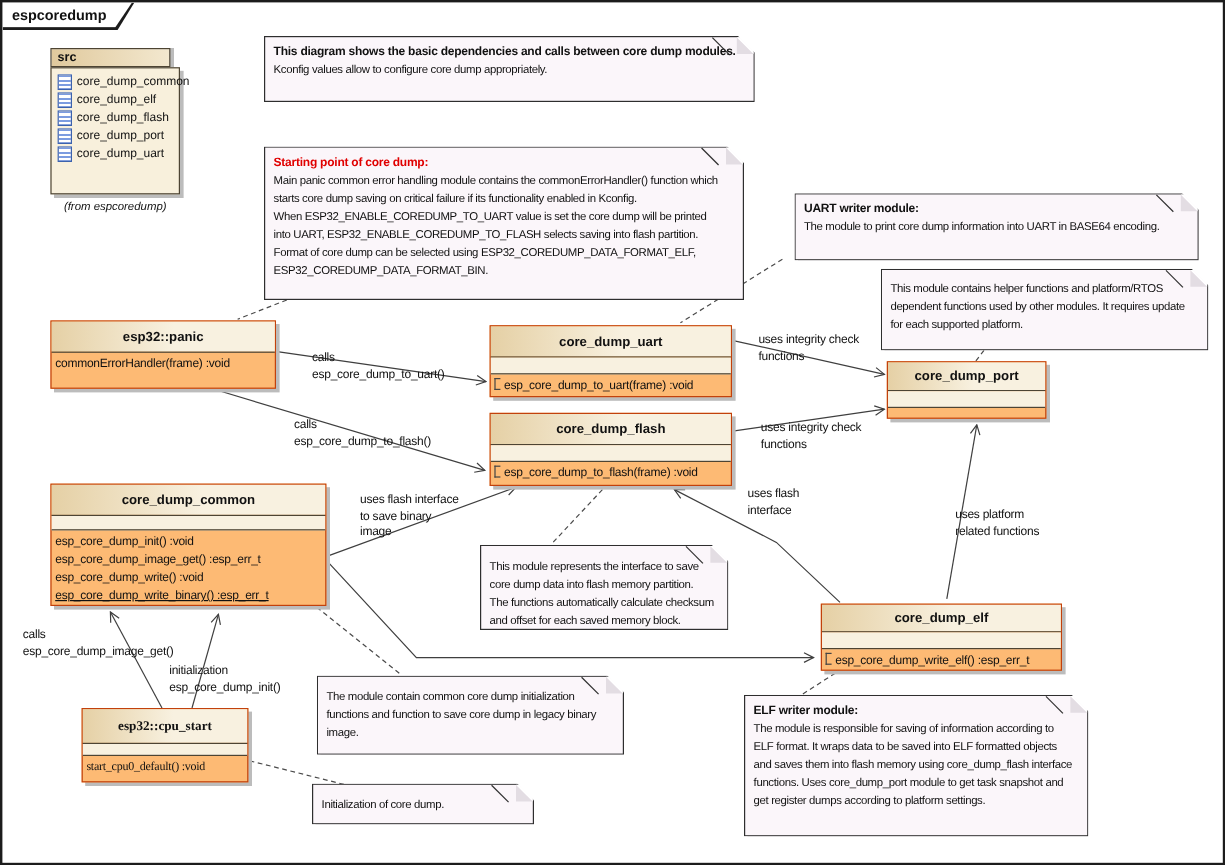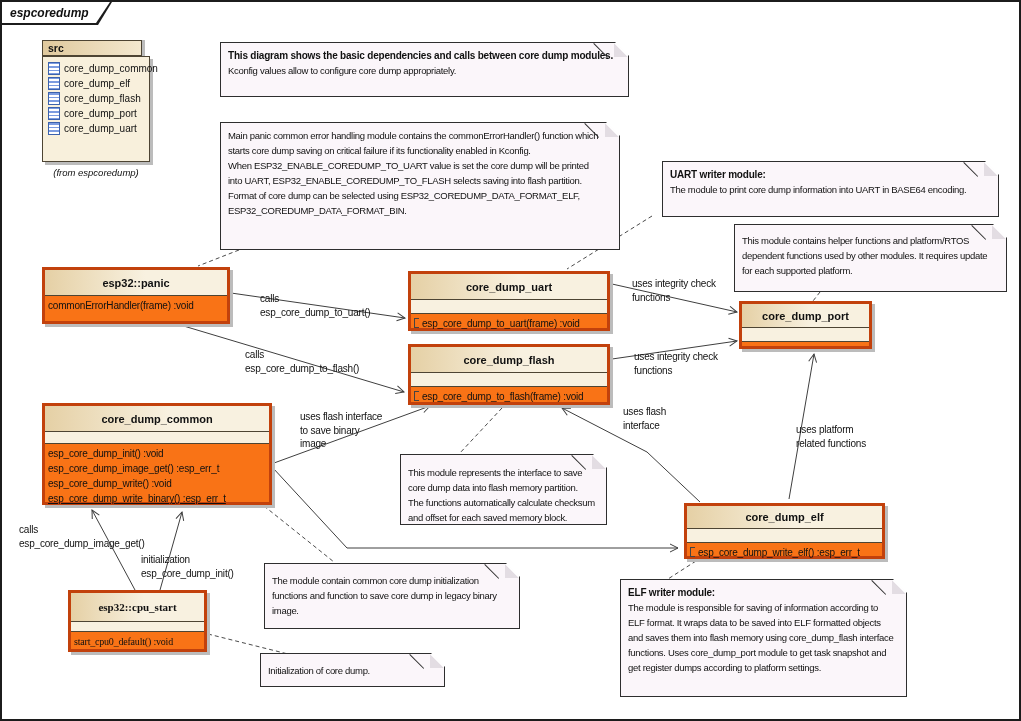--- a/index.html
+++ b/index.html
@@ -7,38 +7,38 @@
     position:relative; width:1021px; height:721px;
     font-family:"Liberation Sans", sans-serif;
     color:#111; overflow:hidden; box-sizing:border-box;
     border:2px solid #1c1c1c; background:#ffffff;
   }
   
   .frametab-outer { position:absolute; left:0; top:0; width:110px; height:23px;
     background:#1c1c1c; clip-path:polygon(0 0,100% 0,calc(100% - 14px) 100%,0 100%); }
   .frametab-inner { position:absolute; left:0; top:0; width:108px; height:21px;
     background:#ffffff; clip-path:polygon(0 0,100% 0,calc(100% - 14px) 100%,0 100%); }
-  .frametab-label { position:absolute; left:8px; top:4px; font-size:12px; font-weight:bold;font-style:italic; }
+  .frametab-label { position:absolute; left:8px; top:4px; font-size:12px; font-weight:bold; }
   
   .pkg-tab { position:absolute; left:40px; top:38px; width:100px; height:16px;
     border:1px solid #4d4433; background:linear-gradient(90deg,#e0c99d,#f3e8cf);
     font-size:10.5px; font-weight:bold; padding:1px 0 0 5px; box-sizing:border-box;
     box-shadow:3px 0 0 #bcbcbc; }
   .pkg-body { position:absolute; left:40px; top:54px; width:108px; height:106px;
     border:1px solid #4d4433; background:#f8f0dc; box-shadow:3px 3px 0 #bcbcbc;
     box-sizing:border-box; padding:4px 0 0 5px; }
   .pkg-item { display:flex; align-items:center; height:15px; font-size:10px; }
   .pkg-icon { width:10px; height:11px; border:1px solid #3c62ad; margin-right:4px;
     background:#fff;
     background-image:repeating-linear-gradient(to bottom,#7c9ce0 0px,#7c9ce0 1.5px,#ffffff 1.5px,#ffffff 3.5px);
     flex:0 0 auto; }
   .pkg-from { position:absolute; left:40px; top:165px; width:108px; text-align:center;
     font-size:9.5px; font-style:italic; }
   
-  .cls { position:absolute; border:3px solid #c2410c; background:#f97316;
+  .cls { position:absolute; border:1px solid #c2410c; background:#fdba74;
     box-shadow:3px 3px 0 #bcbcbc; box-sizing:border-box; }
   .cls-title { border-bottom:1px solid #4d4433; background:linear-gradient(90deg,#e5d0a5 0%,#f8f1e0 55%);
     font-size:11px; font-weight:bold; display:flex; align-items:center; justify-content:center; }
   .cls-attrs { border-bottom:1px solid #4d4433; background:#f8f1e0; }
   .cls-methods { padding:2px 3px 0 3px; font-size:10px; letter-spacing:-0.2px; }
   .cls-methods .m { line-height:15px; white-space:nowrap; }
   .glyph { display:inline-block; width:4px; height:8px; border:1px solid #444; border-right:0;
     margin-right:3px; vertical-align:-1px; }
   .u span.mtxt { text-decoration:underline; }
   
@@ -115,32 +115,33 @@
         <span class="pkg-icon"></span>
         <span>core_dump_port</span>
       </div>
     <div class="pkg-item">
         <span class="pkg-icon"></span>
         <span>core_dump_uart</span>
       </div>
   </div>
   <div class="pkg-from">(from espcoredump)</div>
 
-  <div class="note" style="left:218px;top:40px;width:409px;height:55px;">
+  <div class="note" style="left:218px;top:28px;width:409px;height:55px;">
     <div class="dog-fold"></div>
       <div class="dog-cover"></div>
       <div class="dog-line"></div>
     <div class="n-title">This diagram shows the basic dependencies and calls between core dump modules.</div>
     <div class="n-body">Kconfig values allow to configure core dump appropriately.</div>
   </div>
 
   <div class="note" style="left:218px;top:120px;width:400px;height:128px;">
     <div class="dog-fold"></div>
       <div class="dog-cover"></div>
       <div class="dog-line"></div>
+    <div class="n-title red">Starting point of core dump:</div>
     <div class="n-body prelines">Main panic  common error handling module contains the commonErrorHandler() function which
 starts core dump saving on critical failure if its functionality enabled in Kconfig.
 When ESP32_ENABLE_COREDUMP_TO_UART value is set the core dump will be printed
 into UART, ESP32_ENABLE_COREDUMP_TO_FLASH selects saving into flash partition.
 Format of core dump can be selected using ESP32_COREDUMP_DATA_FORMAT_ELF,
 ESP32_COREDUMP_DATA_FORMAT_BIN.</div>
   </div>
 
   <div class="note" style="left:660px;top:159px;width:337px;height:56px;">
     <div class="dog-fold"></div>

